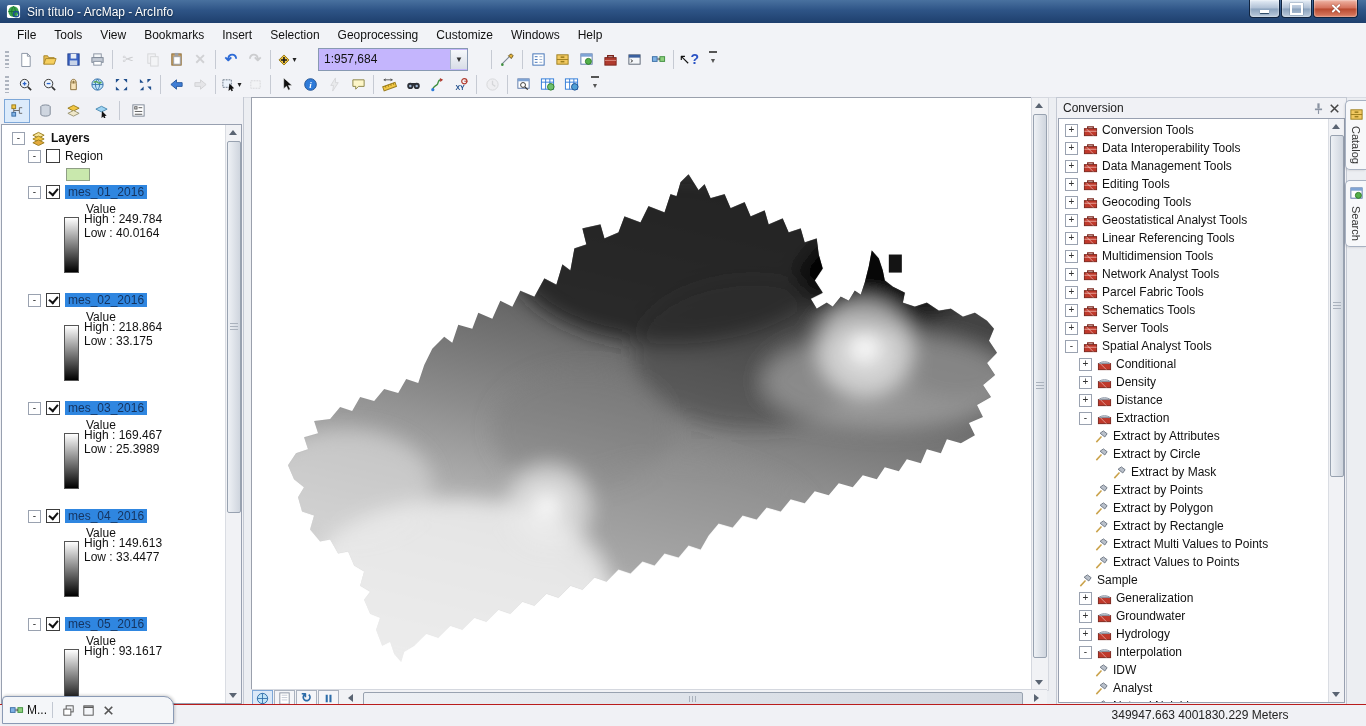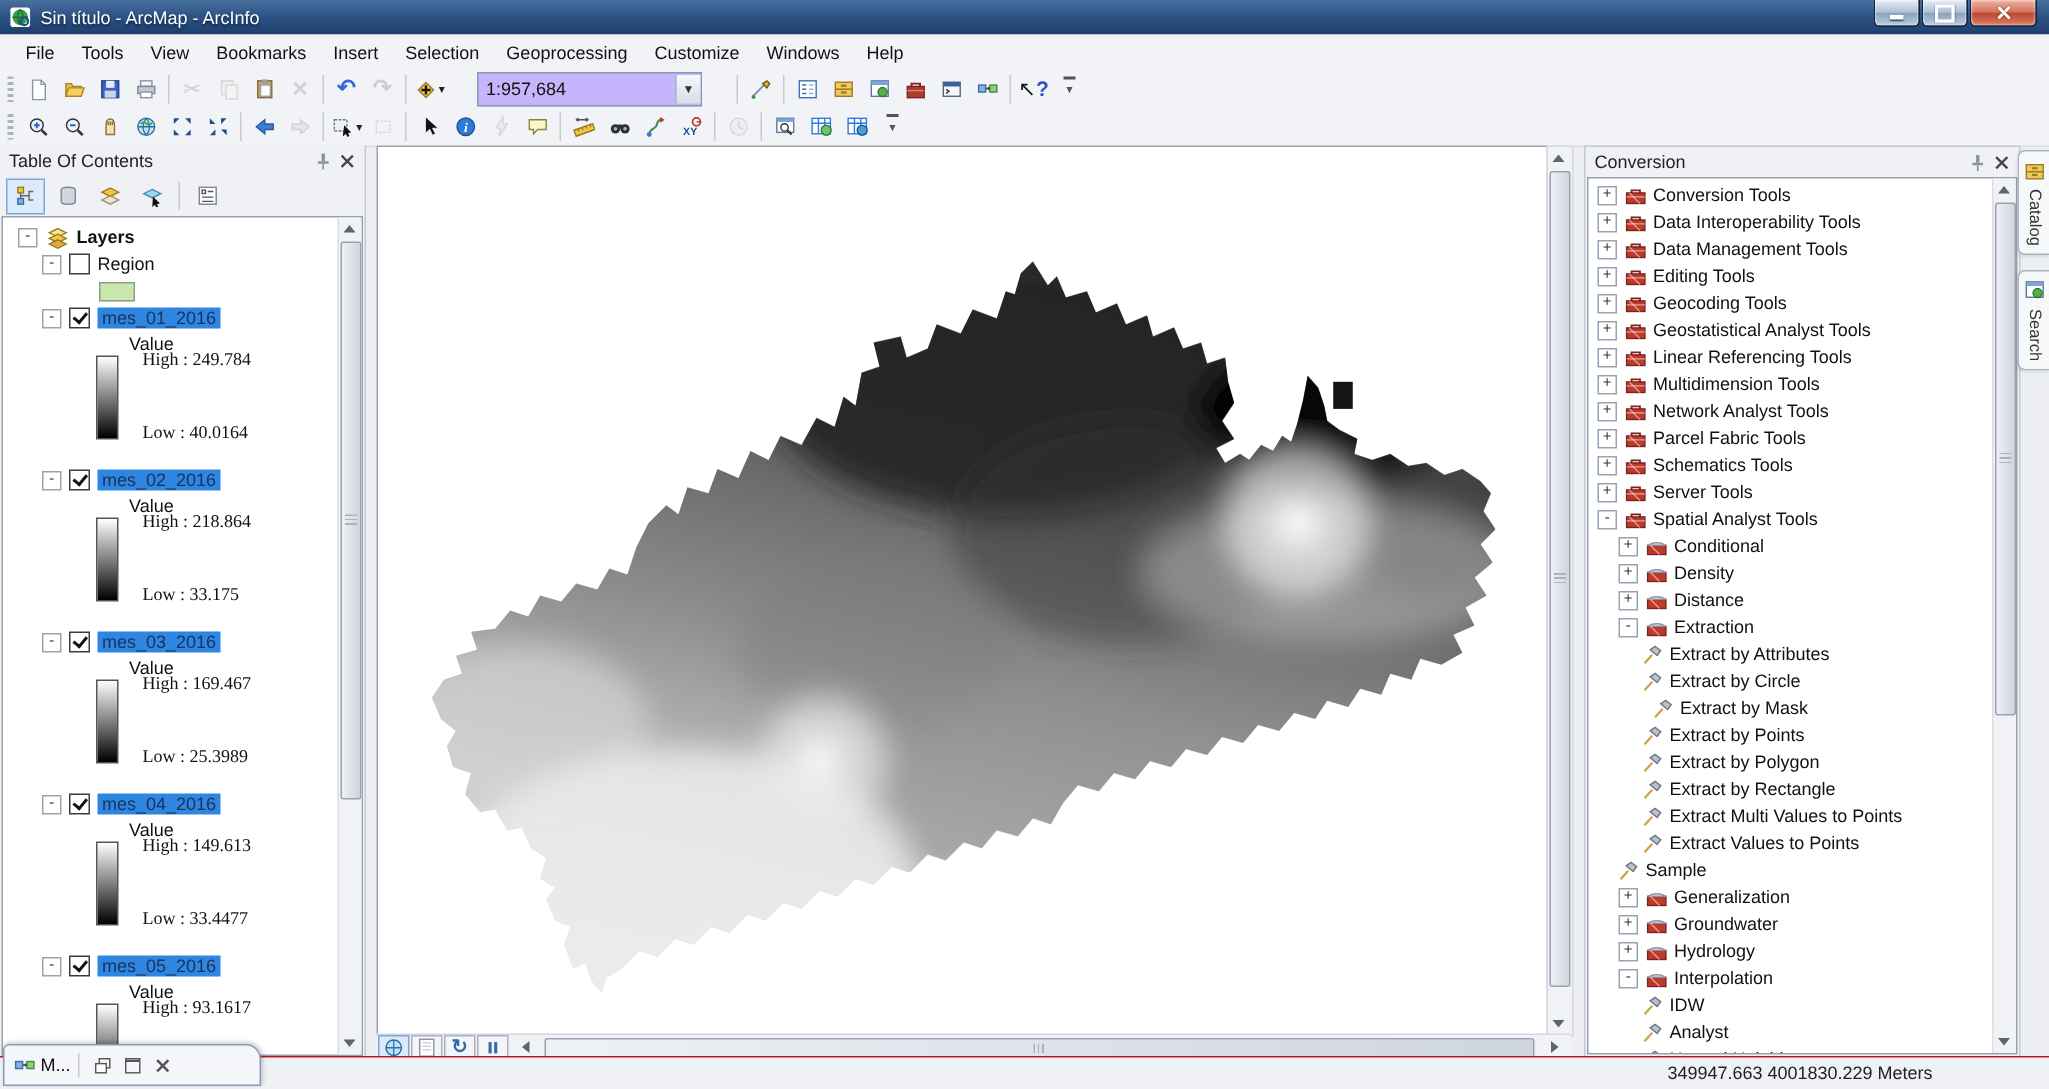--- a/index.html
+++ b/index.html
@@ -58,21 +58,21 @@
   .cb{width:12px;height:12px;flex:none;border:1px solid #3c3c3c;background:#fff;position:relative;}
   .cb.checked::after{content:"";position:absolute;left:2px;top:2px;width:7px;height:4px;
     border-left:2px solid #111;border-bottom:2px solid #111;transform:rotate(-50deg);}
   .root-label{font-weight:bold;}
   .sel-name{background:#2f86e0;color:#15335e;padding:0 3px;}
   .swatch-row{height:18px;display:flex;align-items:center;padding-left:64px;}
   .swatch{width:22px;height:11px;background:#c9e8ad;border:1px solid #8f9f85;}
   .value-row{height:16px;line-height:16px;padding-left:84px;}
   .ramp-row{height:58px;display:flex;padding-left:62px;}
   .ramp{width:13px;height:54px;border:1px solid #555;background:linear-gradient(#ffffff,#000000);flex:none;}
-  .hl-labels{display:flex;flex-direction:column;justify-content:space-between;height:64px;margin:-5px 0 0 16px;font-family:Liberation Serif, serif;}
+  .hl-labels{display:flex;flex-direction:column;height:64px;margin:-5px 0 0 5px;}
   .layer-group{margin-bottom:16px;}
 
   
   .sb-v{position:absolute;top:0;right:0;width:15px;bottom:0;background:#f1f2f5;border-left:1px solid #dadde3;}
   .sb-btn{position:absolute;left:0;width:14px;height:15px;background:#f1f2f5;display:flex;align-items:center;justify-content:center;}
   .tri{width:0;height:0;}
   .tri.up{border-left:4px solid transparent;border-right:4px solid transparent;border-bottom:5px solid #5a6472;}
   .tri.down{border-left:4px solid transparent;border-right:4px solid transparent;border-top:5px solid #5a6472;}
   .tri.left{border-top:4px solid transparent;border-bottom:4px solid transparent;border-right:5px solid #5a6472;}
   .tri.right{border-top:4px solid transparent;border-bottom:4px solid transparent;border-left:5px solid #5a6472;}
@@ -626,35 +626,20 @@
             <span style="width:8px;height:2px;background:#555"></span>
             <span class="g" style="color:#555;font-size:7px">▼</span>
           </span>
         </span>
 
   </div>
 </div>
 </div>
 
 <div class="toc-panel">
-  <div class="panel-header">
-    <span class="ptitle">Table Of Contents</span>
-    <span class="hbtn">
-        <svg viewBox="0 0 16 16" width="15" height="15" aria-hidden="true">
-          <rect x="6.8" y="2.5" width="2.4" height="5.5" fill="#8a93a2"></rect>
-          <rect x="4.2" y="8" width="7.6" height="1.8" fill="#8a93a2"></rect>
-          <path d="M8 9.8v4" stroke="#8a93a2" stroke-width="1.2"></path>
-        </svg>
-      </span>
-    <span class="hbtn">
-        <svg viewBox="0 0 16 16" width="15" height="15" aria-hidden="true">
-          <path d="M4 4l8 8M12 4l-8 8" stroke="#444" stroke-width="1.6"></path>
-        </svg>
-      </span>
-  </div>
   <div class="toc-toolbar">
   <div class="toc-tool selected">
     <span class="ticon">
           <svg viewBox="0 0 16 16" width="15" height="15" aria-hidden="true">
             <rect x="2" y="2" width="4" height="4" fill="#f2c744" stroke="#9b7d1d"></rect>
             <rect x="2" y="10" width="4" height="4" fill="#7fb2e5" stroke="#3a6ea5"></rect>
             <path d="M4 6v4M4 8h6M10 8V5h3M10 8v3h3" stroke="#666" fill="none"></path>
           </svg>
         </span>
   </div>
@@ -1154,21 +1139,21 @@
 
     <span class="ticon">
             <svg viewBox="0 0 16 16" width="15" height="15" aria-hidden="true">
               <path d="M2.5 14l5.5-6" stroke="#caa24a" stroke-width="1.6"></path>
               <path d="M6.5 4.5l3.5-2.5 4 3-2.5 3.5z" fill="#b9c0ca" stroke="#6e7683"></path>
             </svg>
           </span>
     <span>Extract by Circle</span>
   </div>
 
-  <div class="atb-row" style="padding-left: 41px;">
+  <div class="atb-row" style="padding-left: 52px;">
 
     <span class="ticon">
             <svg viewBox="0 0 16 16" width="15" height="15" aria-hidden="true">
               <path d="M2.5 14l5.5-6" stroke="#caa24a" stroke-width="1.6"></path>
               <path d="M6.5 4.5l3.5-2.5 4 3-2.5 3.5z" fill="#b9c0ca" stroke="#6e7683"></path>
             </svg>
           </span>
     <span>Extract by Mask</span>
   </div>
 

